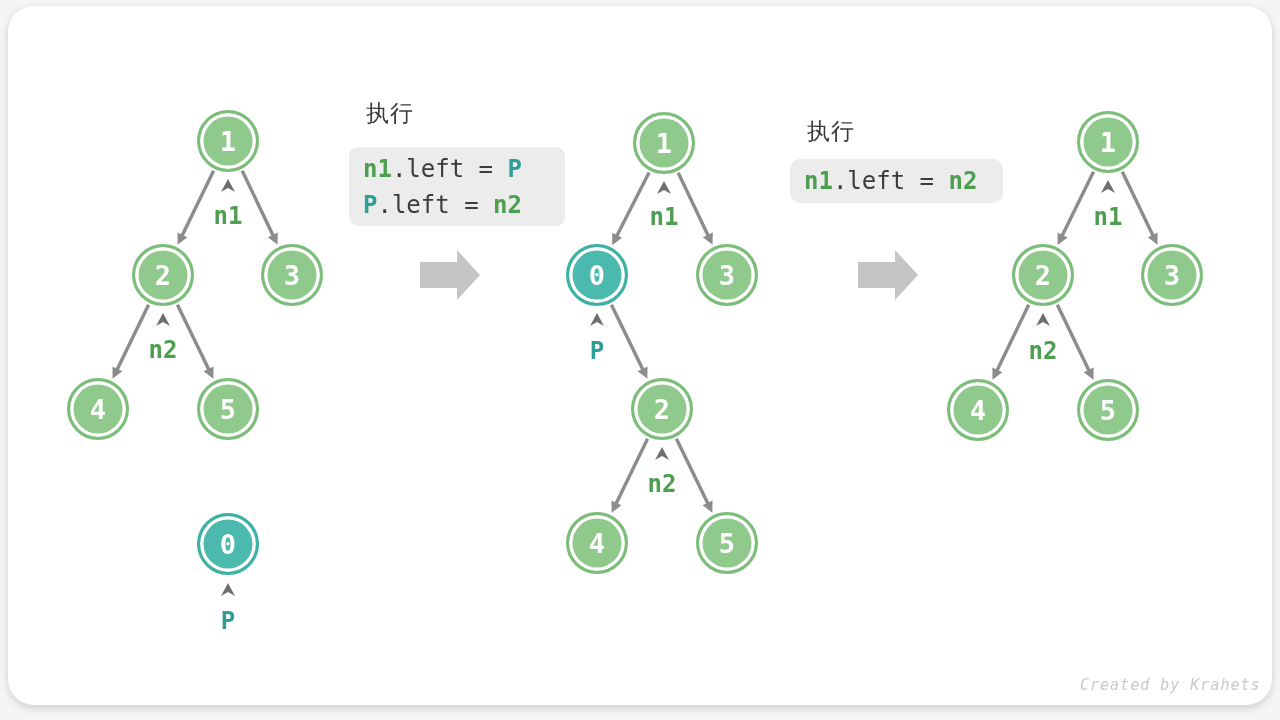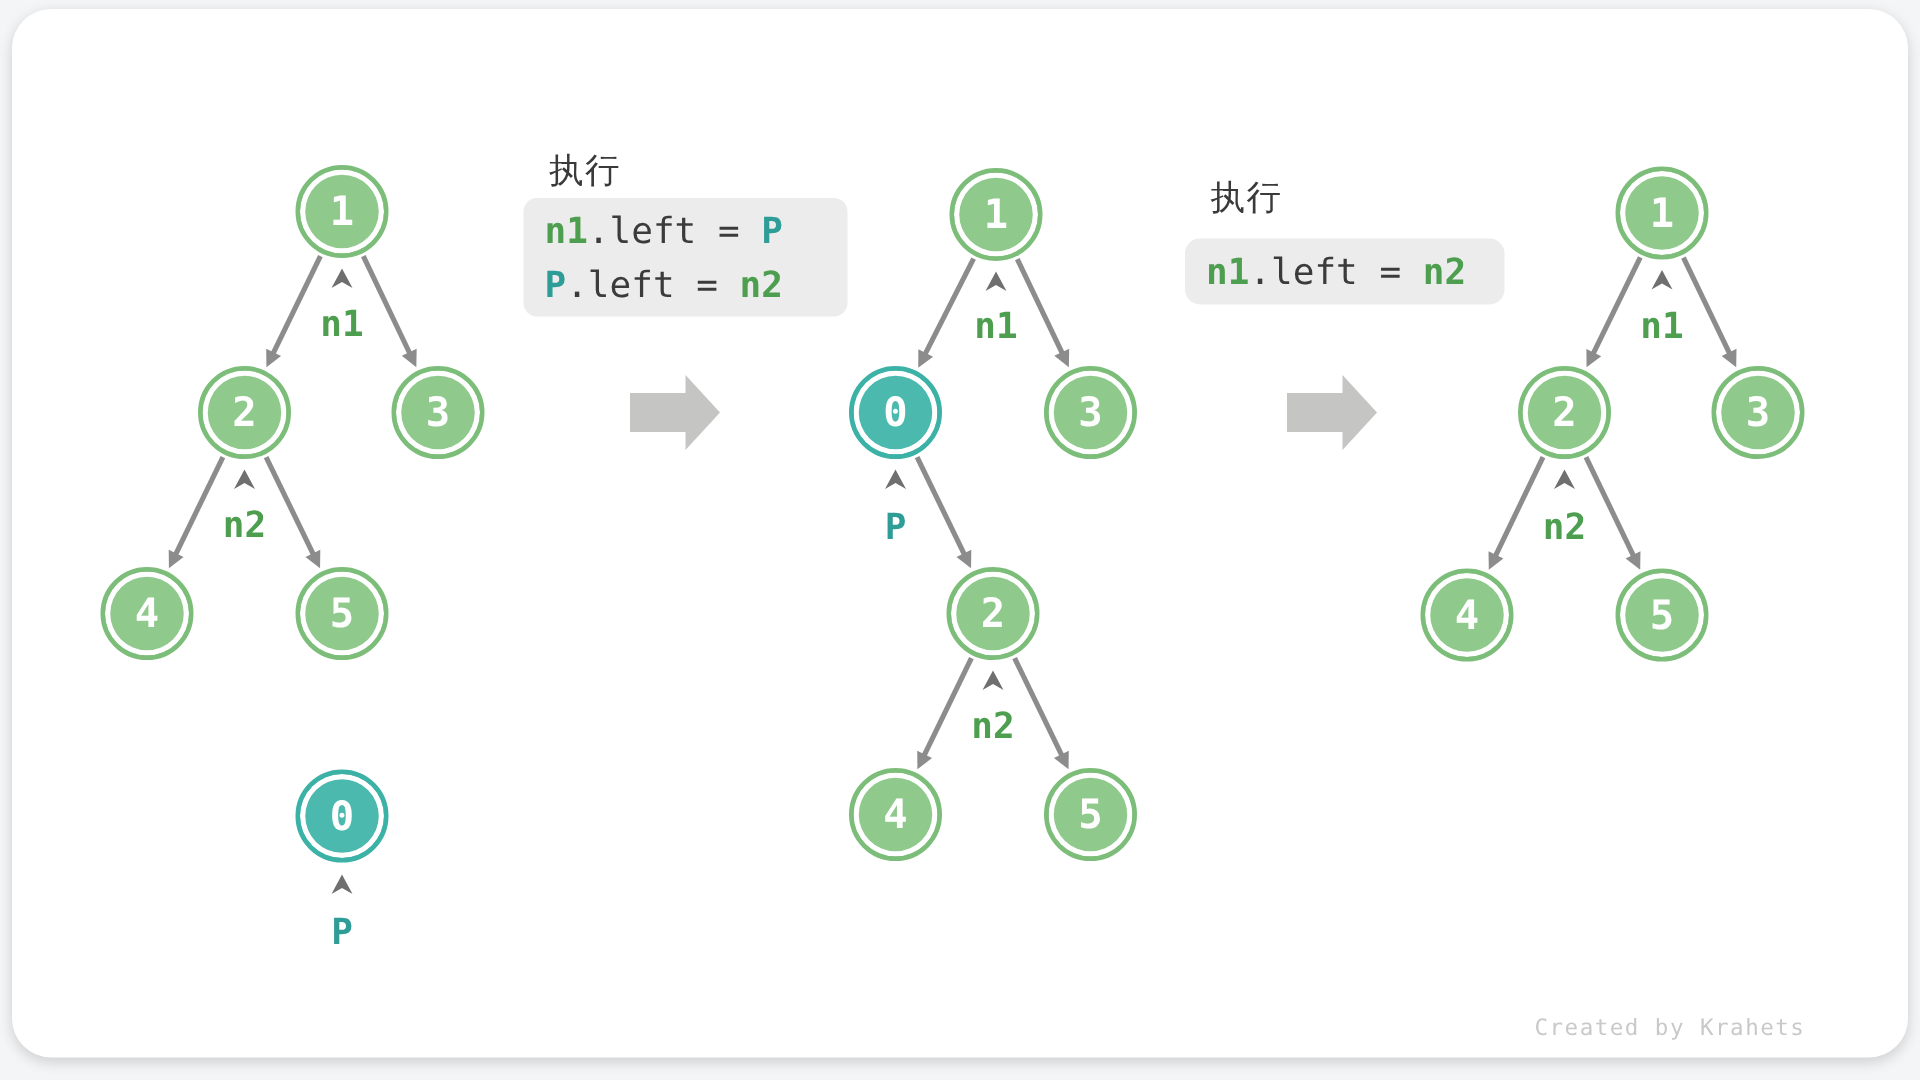--- a/index.html
+++ b/index.html
@@ -20,29 +20,29 @@
   .pointer-label.green{color:#4e9e50;}
   .pointer-label.teal{color:#2e9d97;}
 
   .step-title{position:absolute;font-size:23px;color:#3a3a3a;letter-spacing:1px;}
   #step-title-1{left:366px;top:98px;}
   #step-title-2{left:807px;top:116px;}
 
   .code-box{position:absolute;box-sizing:border-box;background:#ececec;border-radius:9px;
         display:flex;flex-direction:column;justify-content:center;padding:0 14px;
         font-family:"DejaVu Sans Mono",monospace;font-size:24px;color:#3b3b3b;}
-  #code-box-1{left:349px;top:132px;width:216px;height:79px;}
+  #code-box-1{left:349px;top:147px;width:216px;height:79px;}
   #code-box-2{left:790px;top:159px;width:213px;height:44px;border-radius:10px;}
   .code-line{line-height:36px;white-space:pre;}
   .tok-green{color:#4e9e50;font-weight:bold;}
   .tok-teal{color:#2e9d97;font-weight:bold;}
   .tok-plain{color:#3b3b3b;}
 
-  .watermark{position:absolute;left:1023px;top:676px;font-family:"DejaVu Sans Mono",monospace;
-        font-size:15px;color:#c9c9c9;letter-spacing:1px;}
+  .watermark{position:absolute;left:1080px;top:676px;font-family:"DejaVu Sans Mono",monospace;
+        font-size:15px;color:#c9c9c9;letter-spacing:1px;font-style:italic;}
 </style>
 </head>
 <body>
 
 <div class="canvas">
   <div class="card"></div>
   <svg id="edges-svg">
       <polygon points="420,262 457,262 457,250 480,275 457,300 457,288 420,288" fill="#c5c5c3"></polygon>
       <polygon points="858,262 895,262 895,250 918,275 895,300 895,288 858,288" fill="#c5c5c3"></polygon>
       <line x1="213.59753808070232" y1="170.69122918747522" x2="181.5486251990955" y2="236.7612957434031" stroke="#8c8c8c" stroke-width="3.4"></line>

